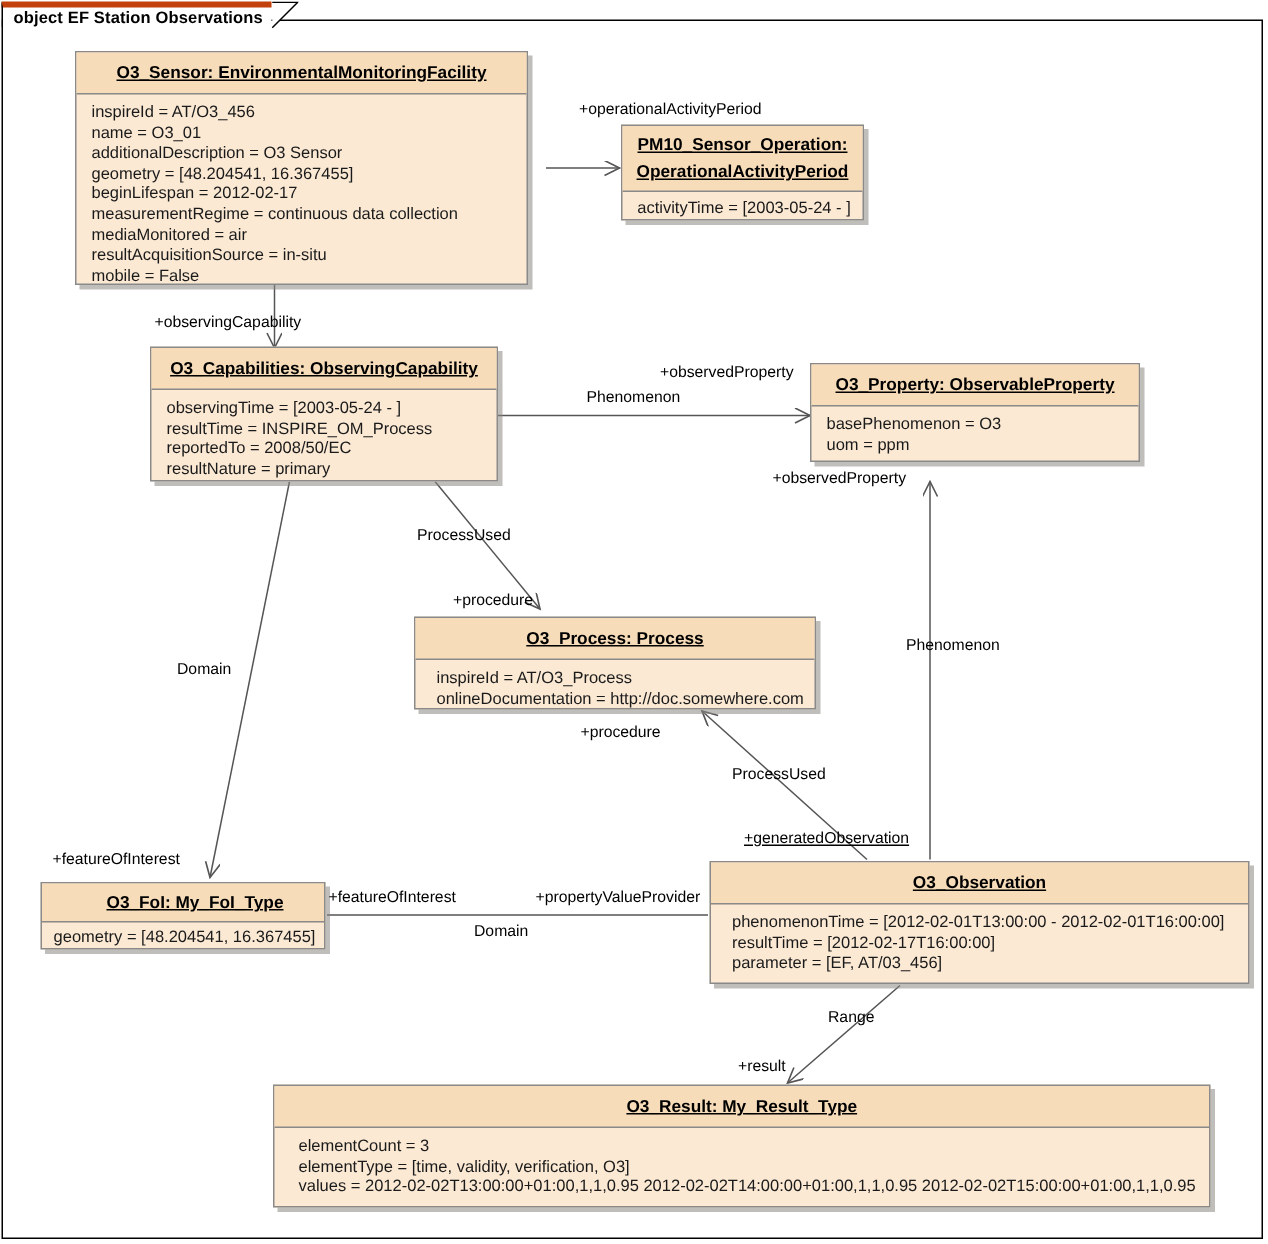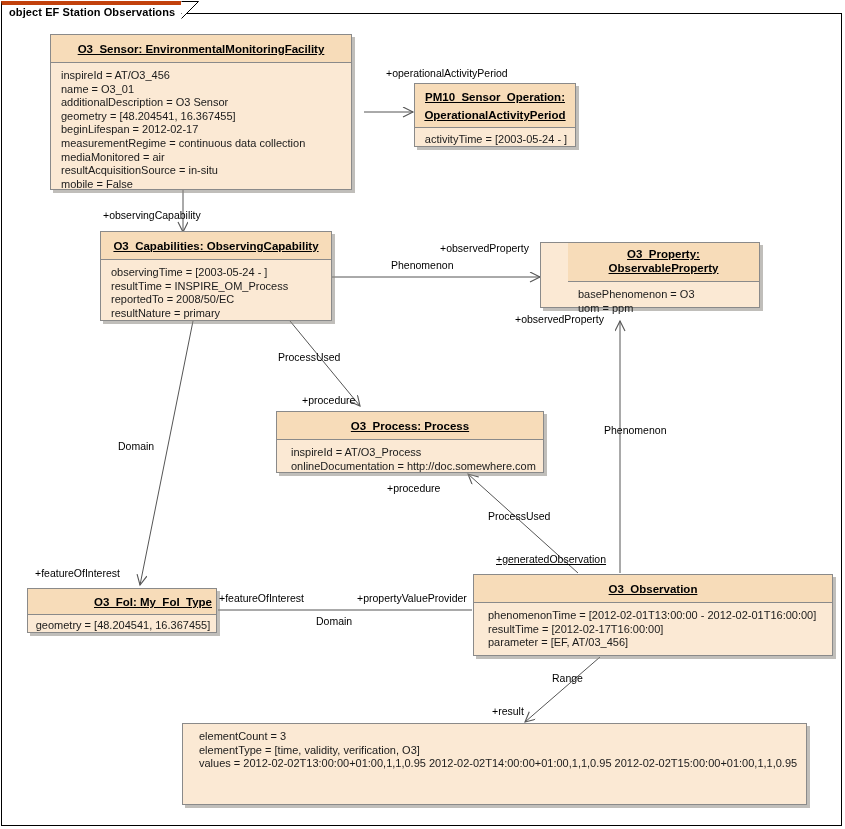--- a/index.html
+++ b/index.html
@@ -172,61 +172,64 @@
       <span class="title">O3_Capabilities: ObservingCapability</span>
     </div>
     <div class="uml-body">
       <div class="attr">observingTime = [2003-05-24 - ]</div>
       <div class="attr">resultTime = INSPIRE_OM_Process</div>
       <div class="attr">reportedTo = 2008/50/EC</div>
       <div class="attr">resultNature = primary</div>
     </div>
   </div>
 
-  <div class="uml-box" style="left:540px; top:242px; width:220px; height:66px;padding-left:27px;">
+  <div class="uml-box" style="left:540px; top:242px; width:220px; height:66px;">
     <div class="uml-header">
       <span class="title">O3_Property: ObservableProperty</span>
     </div>
     <div class="uml-body">
       <div class="attr">basePhenomenon = O3</div>
       <div class="attr">uom = ppm</div>
     </div>
   </div>
 
   <div class="uml-box" style="left:276px; top:411px; width:268px; height:62px;">
     <div class="uml-header">
       <span class="title">O3_Process: Process</span>
     </div>
     <div class="uml-body" style="padding-left:14px;">
       <div class="attr">inspireId = AT/O3_Process</div>
       <div class="attr">onlineDocumentation = http://doc.somewhere.com</div>
     </div>
   </div>
 
   <div class="uml-box" style="left:27px; top:588px; width:190px; height:45px;">
-    <div class="uml-header" style="padding:3px 4px 4px 20px;text-align:right;">
+    <div class="uml-header" style="padding:3px 4px 4px 20px;">
       <span class="title">O3_FoI: My_FoI_Type</span>
     </div>
     <div class="uml-body" style="padding:4px 4px 4px 6px; text-align:center;">
       <div class="attr">geometry = [48.204541, 16.367455]</div>
     </div>
   </div>
 
   <div class="uml-box" style="left:473px; top:574px; width:360px; height:82px;">
     <div class="uml-header">
       <span class="title">O3_Observation</span>
     </div>
     <div class="uml-body" style="padding-left:14px;">
       <div class="attr">phenomenonTime = [2012-02-01T13:00:00 - 2012-02-01T16:00:00]</div>
       <div class="attr">resultTime = [2012-02-17T16:00:00]</div>
       <div class="attr">parameter = [EF, AT/03_456]</div>
     </div>
   </div>
 
   <div class="uml-box" style="left:182px; top:723px; width:625px; height:82px;">
+    <div class="uml-header">
+      <span class="title">O3_Result: My_Result_Type</span>
+    </div>
     <div class="uml-body" style="padding-left:16px;">
       <div class="attr">elementCount = 3</div>
       <div class="attr">elementType = [time, validity, verification, O3]</div>
       <div class="attr">values = 2012-02-02T13:00:00+01:00,1,1,0.95   2012-02-02T14:00:00+01:00,1,1,0.95   2012-02-02T15:00:00+01:00,1,1,0.95</div>
     </div>
   </div>
 
   <span class="conn-label" style="left:386px; top:67px;">+operationalActivityPeriod</span>
 
   <span class="conn-label" style="left:103px; top:209px;">+observingCapability</span>

